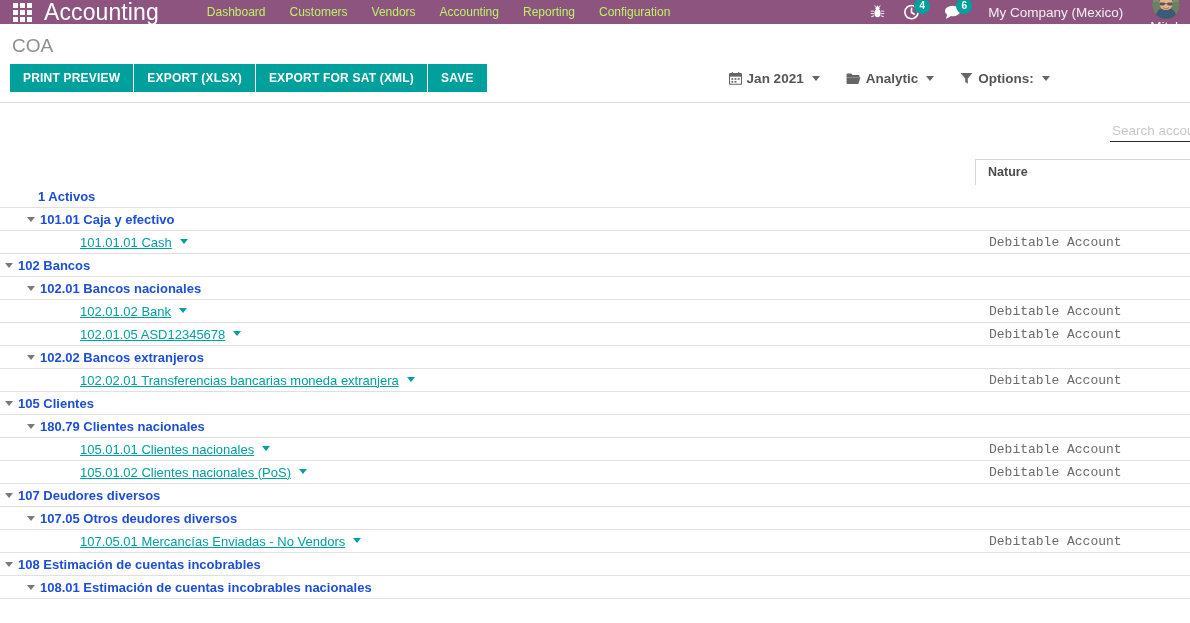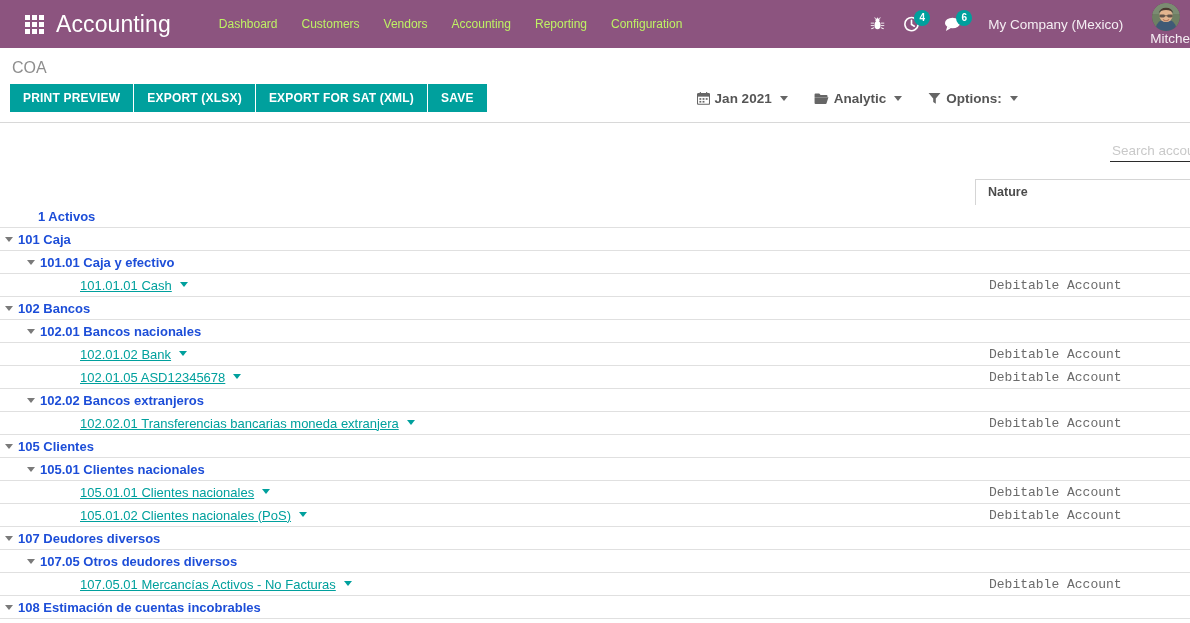--- a/index.html
+++ b/index.html
@@ -9,28 +9,27 @@
     height: 623px;
     overflow: hidden;
     background: #ffffff;
     font-family: "Liberation Sans", sans-serif;
     font-size: 13px;
     color: #4c4c4c;
   }
 
   
   #navbar {
-    height: 48px;
+    height: 24px;
     background: #8c547f;
     display: flex;
     align-items: center;
     color: #ffffff;
     white-space: nowrap;
     overflow: hidden;
-    padding-left: 12px;
   }
 
   #apps-grid {
     width: 44px;
     height: 40px;
     display: flex;
     align-items: center;
     justify-content: center;
     flex: 0 0 auto;
   }
@@ -128,29 +127,30 @@
     padding-left: 9px;
   }
 
   
   #control-panel {
     padding: 0 10px;
     border-bottom: 1px solid #d8d8d8;
     background: #fff;
   }
   #breadcrumb {
-    font-size: 16px;
+    font-size: 19px;
     color: #8e8e8e;
     padding: 11px 0 7px 2px;
     font-weight: 400;
   }
   #cp-row {
     display: flex;
     align-items: center;
     padding-bottom: 10px;
+    gap: 32px;
   }
   #button-group { display: flex; gap: 1px; }
   .btn {
     background: #00a09d;
     color: #ffffff;
     border: none;
     font-family: "Liberation Sans", sans-serif;
     font-size: 12px;
     font-weight: bold;
     letter-spacing: .2px;
@@ -468,184 +468,173 @@
     <tbody id="coa-body">
         <tr class="row-level0 row-root">
           <td class="cell-name ind-0">
             <div class="name-wrap">
               <span class="toggle empty"></span>
               <span class="label-txt">1 Activos</span>
             </div>
           </td>
           <td class="cell-nature"></td>
         </tr>
+        <tr class="row-level1">
+          <td class="cell-name ind-2">
+            <div class="name-wrap">
+              <span class="toggle">
+                <span class="tri"></span>
+              </span>
+              <span class="label-txt">101.01 Caja y efectivo</span>
+            </div>
+          </td>
+          <td class="cell-nature"></td>
+        </tr>
+        <tr class="row-leaf">
+          <td class="cell-name ind-3">
+            <div class="name-wrap">
+              <span class="toggle empty"></span>
+              <span class="label-txt">101.01.01 Cash</span>
+              <span class="leaf-caret"></span>
+            </div>
+          </td>
+          <td class="cell-nature">Debitable Account</td>
+        </tr>
         <tr class="row-level0">
           <td class="cell-name ind-1">
             <div class="name-wrap">
               <span class="toggle">
                 <span class="tri"></span>
               </span>
-              <span class="label-txt">101 Caja</span>
+              <span class="label-txt">102 Bancos</span>
             </div>
           </td>
           <td class="cell-nature"></td>
         </tr>
         <tr class="row-level1">
           <td class="cell-name ind-2">
             <div class="name-wrap">
               <span class="toggle">
                 <span class="tri"></span>
               </span>
-              <span class="label-txt">101.01 Caja y efectivo</span>
+              <span class="label-txt">102.01 Bancos nacionales</span>
             </div>
           </td>
           <td class="cell-nature"></td>
         </tr>
         <tr class="row-leaf">
           <td class="cell-name ind-3">
             <div class="name-wrap">
               <span class="toggle empty"></span>
-              <span class="label-txt">101.01.01 Cash</span>
+              <span class="label-txt">102.01.02 Bank</span>
+              <span class="leaf-caret"></span>
+            </div>
+          </td>
+          <td class="cell-nature">Debitable Account</td>
+        </tr>
+        <tr class="row-leaf">
+          <td class="cell-name ind-3">
+            <div class="name-wrap">
+              <span class="toggle empty"></span>
+              <span class="label-txt">102.01.05 ASD12345678</span>
+              <span class="leaf-caret"></span>
+            </div>
+          </td>
+          <td class="cell-nature">Debitable Account</td>
+        </tr>
+        <tr class="row-level1">
+          <td class="cell-name ind-2">
+            <div class="name-wrap">
+              <span class="toggle">
+                <span class="tri"></span>
+              </span>
+              <span class="label-txt">102.02 Bancos extranjeros</span>
+            </div>
+          </td>
+          <td class="cell-nature"></td>
+        </tr>
+        <tr class="row-leaf">
+          <td class="cell-name ind-3">
+            <div class="name-wrap">
+              <span class="toggle empty"></span>
+              <span class="label-txt">102.02.01 Transferencias bancarias moneda extranjera</span>
               <span class="leaf-caret"></span>
             </div>
           </td>
           <td class="cell-nature">Debitable Account</td>
         </tr>
         <tr class="row-level0">
           <td class="cell-name ind-1">
             <div class="name-wrap">
               <span class="toggle">
                 <span class="tri"></span>
               </span>
-              <span class="label-txt">102 Bancos</span>
+              <span class="label-txt">105 Clientes</span>
             </div>
           </td>
           <td class="cell-nature"></td>
         </tr>
         <tr class="row-level1">
           <td class="cell-name ind-2">
             <div class="name-wrap">
               <span class="toggle">
                 <span class="tri"></span>
               </span>
-              <span class="label-txt">102.01 Bancos nacionales</span>
+              <span class="label-txt">180.79 Clientes nacionales</span>
             </div>
           </td>
           <td class="cell-nature"></td>
         </tr>
         <tr class="row-leaf">
           <td class="cell-name ind-3">
             <div class="name-wrap">
               <span class="toggle empty"></span>
-              <span class="label-txt">102.01.02 Bank</span>
+              <span class="label-txt">105.01.01 Clientes nacionales</span>
               <span class="leaf-caret"></span>
             </div>
           </td>
           <td class="cell-nature">Debitable Account</td>
         </tr>
         <tr class="row-leaf">
           <td class="cell-name ind-3">
             <div class="name-wrap">
               <span class="toggle empty"></span>
-              <span class="label-txt">102.01.05 ASD12345678</span>
+              <span class="label-txt">105.01.02 Clientes nacionales (PoS)</span>
               <span class="leaf-caret"></span>
             </div>
           </td>
           <td class="cell-nature">Debitable Account</td>
+        </tr>
+        <tr class="row-level0">
+          <td class="cell-name ind-1">
+            <div class="name-wrap">
+              <span class="toggle">
+                <span class="tri"></span>
+              </span>
+              <span class="label-txt">107 Deudores diversos</span>
+            </div>
+          </td>
+          <td class="cell-nature"></td>
         </tr>
         <tr class="row-level1">
           <td class="cell-name ind-2">
             <div class="name-wrap">
               <span class="toggle">
                 <span class="tri"></span>
               </span>
-              <span class="label-txt">102.02 Bancos extranjeros</span>
+              <span class="label-txt">107.05 Otros deudores diversos</span>
             </div>
           </td>
           <td class="cell-nature"></td>
         </tr>
         <tr class="row-leaf">
           <td class="cell-name ind-3">
             <div class="name-wrap">
               <span class="toggle empty"></span>
-              <span class="label-txt">102.02.01 Transferencias bancarias moneda extranjera</span>
-              <span class="leaf-caret"></span>
-            </div>
-          </td>
-          <td class="cell-nature">Debitable Account</td>
-        </tr>
-        <tr class="row-level0">
-          <td class="cell-name ind-1">
-            <div class="name-wrap">
-              <span class="toggle">
-                <span class="tri"></span>
-              </span>
-              <span class="label-txt">105 Clientes</span>
-            </div>
-          </td>
-          <td class="cell-nature"></td>
-        </tr>
-        <tr class="row-level1">
-          <td class="cell-name ind-2">
-            <div class="name-wrap">
-              <span class="toggle">
-                <span class="tri"></span>
-              </span>
-              <span class="label-txt">105.01 Clientes nacionales</span>
-            </div>
-          </td>
-          <td class="cell-nature"></td>
-        </tr>
-        <tr class="row-leaf">
-          <td class="cell-name ind-3">
-            <div class="name-wrap">
-              <span class="toggle empty"></span>
-              <span class="label-txt">105.01.01 Clientes nacionales</span>
-              <span class="leaf-caret"></span>
-            </div>
-          </td>
-          <td class="cell-nature">Debitable Account</td>
-        </tr>
-        <tr class="row-leaf">
-          <td class="cell-name ind-3">
-            <div class="name-wrap">
-              <span class="toggle empty"></span>
-              <span class="label-txt">105.01.02 Clientes nacionales (PoS)</span>
-              <span class="leaf-caret"></span>
-            </div>
-          </td>
-          <td class="cell-nature">Debitable Account</td>
-        </tr>
-        <tr class="row-level0">
-          <td class="cell-name ind-1">
-            <div class="name-wrap">
-              <span class="toggle">
-                <span class="tri"></span>
-              </span>
-              <span class="label-txt">107 Deudores diversos</span>
-            </div>
-          </td>
-          <td class="cell-nature"></td>
-        </tr>
-        <tr class="row-level1">
-          <td class="cell-name ind-2">
-            <div class="name-wrap">
-              <span class="toggle">
-                <span class="tri"></span>
-              </span>
-              <span class="label-txt">107.05 Otros deudores diversos</span>
-            </div>
-          </td>
-          <td class="cell-nature"></td>
-        </tr>
-        <tr class="row-leaf">
-          <td class="cell-name ind-3">
-            <div class="name-wrap">
-              <span class="toggle empty"></span>
-              <span class="label-txt">107.05.01 Mercancías Activos - No Facturas</span>
+              <span class="label-txt">107.05.01 Mercancías Enviadas - No Vendors</span>
               <span class="leaf-caret"></span>
             </div>
           </td>
           <td class="cell-nature">Debitable Account</td>
         </tr>
         <tr class="row-level0">
           <td class="cell-name ind-1">
             <div class="name-wrap">
               <span class="toggle">
                 <span class="tri"></span>

